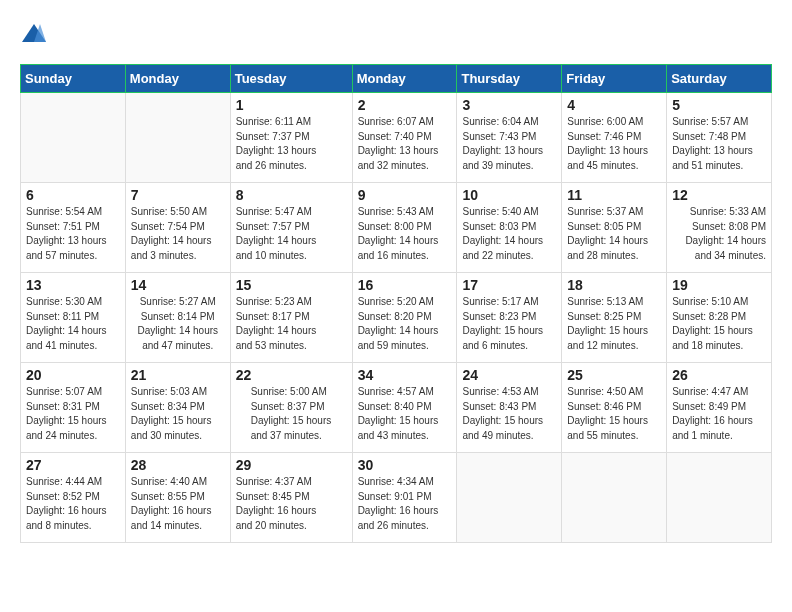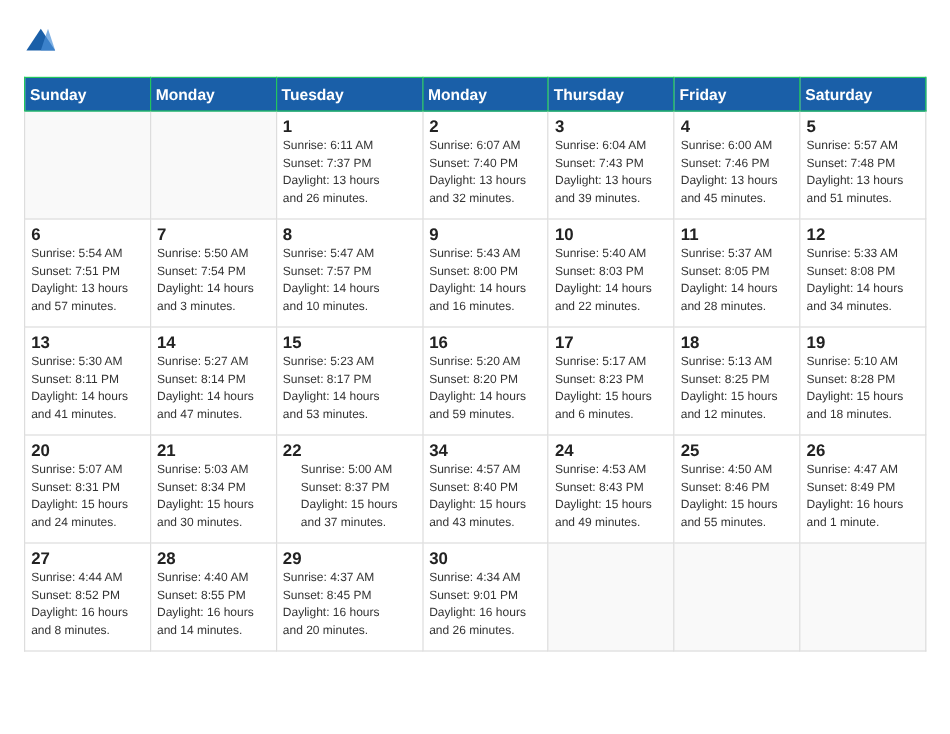--- a/index.html
+++ b/index.html
@@ -192,37 +192,37 @@
         </td>
         <td>
           <div class="day-number">11</div>
           <div class="day-info" style="white-space: pre-line;">Sunrise: 5:37 AM
 Sunset: 8:05 PM
 Daylight: 14 hours
 and 28 minutes.</div>
         </td>
         <td>
           <div class="day-number">12</div>
-          <div class="day-info" style="white-space: pre-line;">Sunrise: 5:33 AM
+          <div class="day-info" style="white-space: pre-line; text-align: right;">Sunrise: 5:33 AM
 Sunset: 8:08 PM
 Daylight: 14 hours
 and 34 minutes.</div>
         </td>
       </tr>
       <tr>
         <td>
           <div class="day-number">13</div>
           <div class="day-info" style="white-space: pre-line;">Sunrise: 5:30 AM
 Sunset: 8:11 PM
 Daylight: 14 hours
 and 41 minutes.</div>
         </td>
         <td>
           <div class="day-number">14</div>
-          <div class="day-info" style="white-space: pre-line;">Sunrise: 5:27 AM
+          <div class="day-info" style="white-space: pre-line; text-align: center;">Sunrise: 5:27 AM
 Sunset: 8:14 PM
 Daylight: 14 hours
 and 47 minutes.</div>
         </td>
         <td>
           <div class="day-number">15</div>
           <div class="day-info" style="white-space: pre-line;">Sunrise: 5:23 AM
 Sunset: 8:17 PM
 Daylight: 14 hours
 and 53 minutes.</div>

